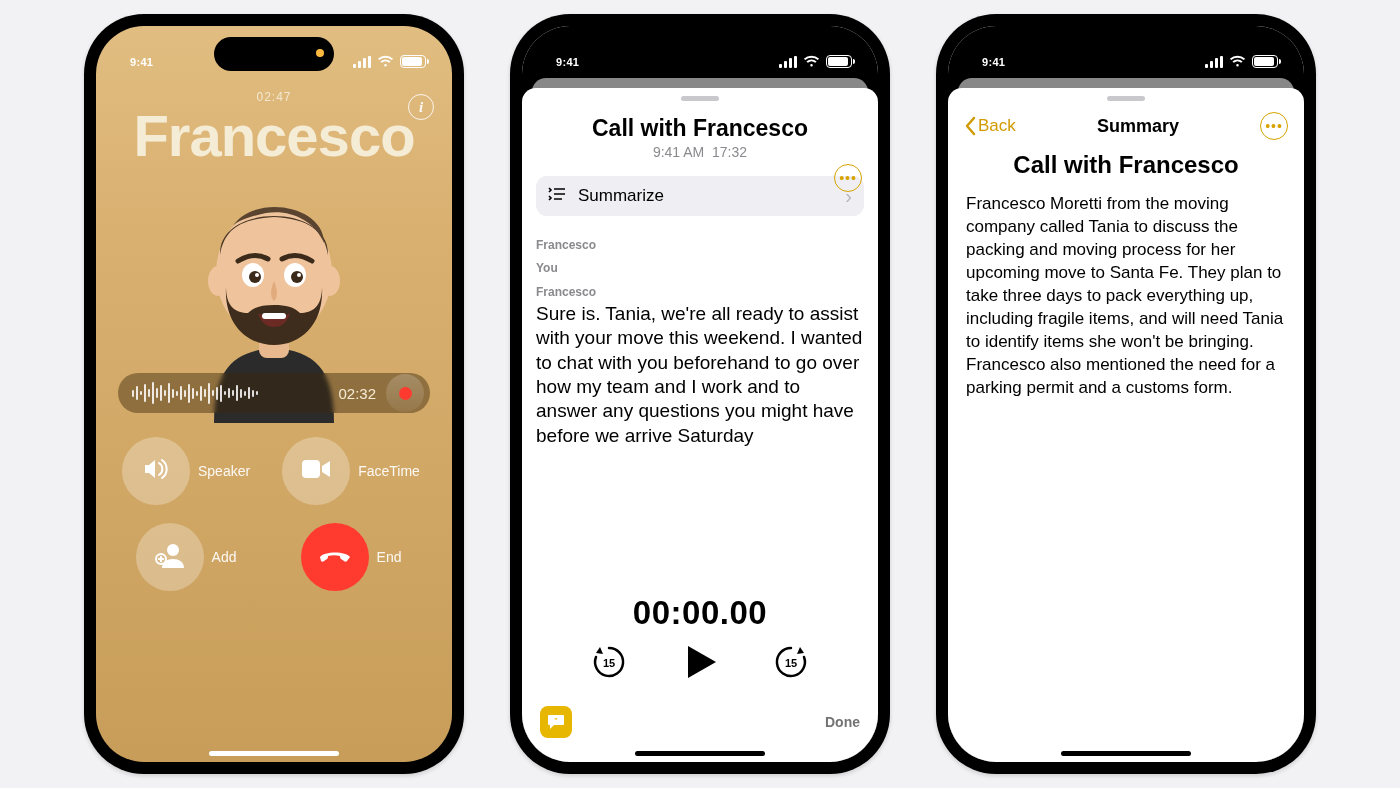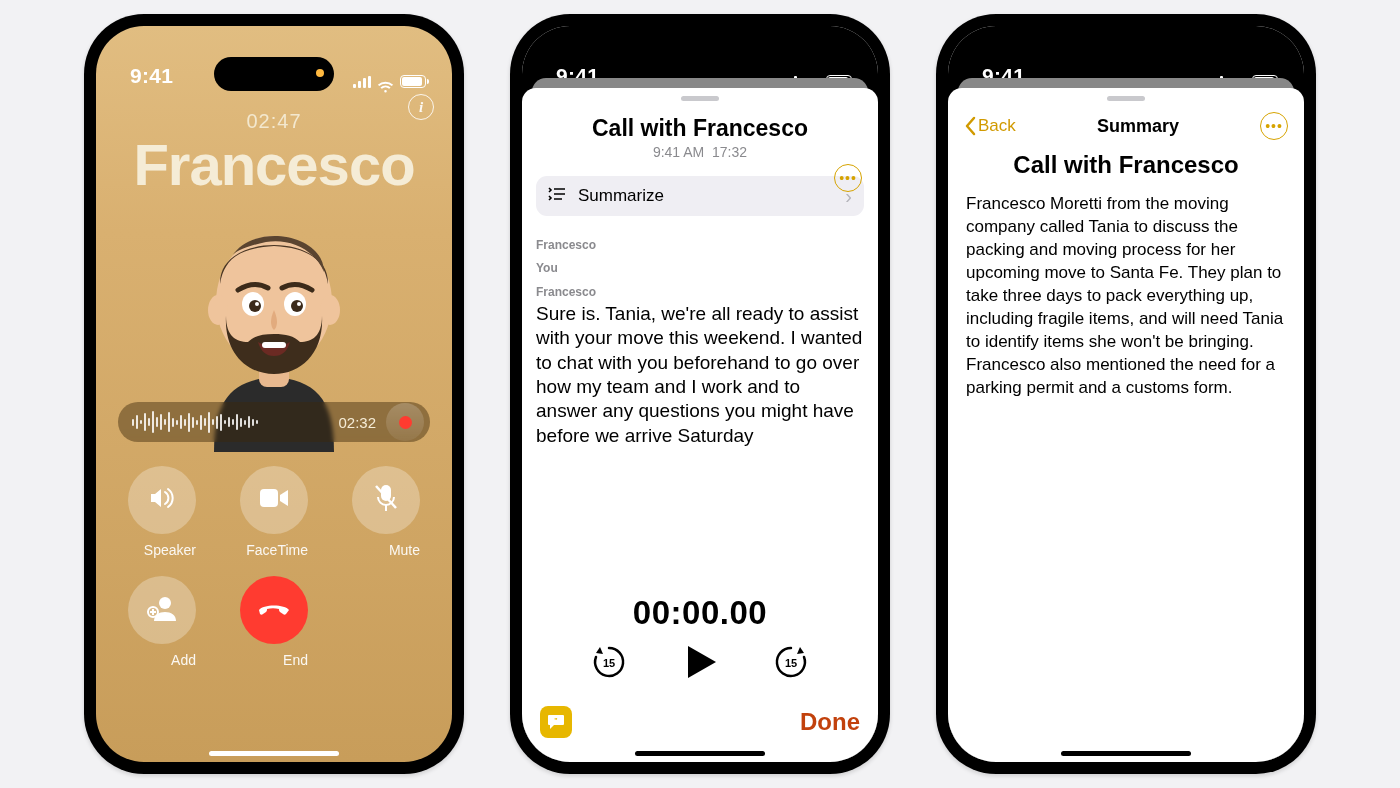--- a/index.html
+++ b/index.html
@@ -37,23 +37,22 @@
     background:#fff;
   }
   
   .status {
     position: relative;
     height: 42px;
     display:flex;
     align-items:flex-end;
     padding: 0 26px 0px 34px;
     font-weight:600;
-    font-size:21px;
+    font-size:11px;
     color:#fff;
-    margin-top:20px;
   }
   .status .time { flex:1; letter-spacing:.3px; }
   .status .right { display:flex; align-items:center; gap:6px; }
   .island {
     position:absolute;
     top:11px; left:50%; transform:translateX(-50%);
     width:120px; height:34px;
     background:#000; border-radius:20px;
   }
   .phone-call .island .dot {
@@ -66,37 +65,37 @@
   .sig span:nth-child(1){left:0;height:4px}
   .sig span:nth-child(2){left:5px;height:7px}
   .sig span:nth-child(3){left:10px;height:10px}
   .sig span:nth-child(4){left:15px;height:12px}
   .wifi{width:17px;height:13px}
   .batt{width:26px;height:13px;border:1.5px solid currentColor;border-radius:4px;position:relative;}
   .batt::after{content:"";position:absolute;right:-4px;top:3px;width:2px;height:5px;background:currentColor;border-radius:0 2px 2px 0;}
   .batt i{position:absolute;left:1px;top:1px;bottom:1px;width:20px;background:currentColor;border-radius:2px;}
   
   .phone-call .screen { background: linear-gradient(180deg,#e1bd81 0%,#d9b070 28%,#c89d5a 100%); }
-  .phone-call .call-time { text-align:center; color:#f3e8cf; font-size:20px; letter-spacing:1px; margin-top:22px; font-weight:500;}
+  .phone-call .call-time { text-align:center; color:#f3e8cf; font-size:12px; letter-spacing:1px; margin-top:22px; font-weight:500;}
   .phone-call .caller-name { text-align:center; color:#f5ecd6; font-size:58px; font-weight:700; letter-spacing:-1px; margin-top:-2px;}
   .info-icon{position:absolute;right:18px;top:68px;width:26px;height:26px;border:1.8px solid rgba(255,255,255,.85);border-radius:50%;display:flex;align-items:center;justify-content:center;color:rgba(255,255,255,.9);font-family:Georgia,serif;font-style:italic;font-size:15px;font-weight:600;}
   .memoji {
     width:220px;height:260px;margin:-6px auto 0;position:relative;display:flex;align-items:flex-start;justify-content:center;
   }
   .memoji svg{width:200px;height:260px}
   
   .rec-pill{margin:-50px 22px 0;height:40px;background:rgba(60,40,10,.45);backdrop-filter:blur(2px);border-radius:26px;display:flex;align-items:center;padding:0 6px 0 14px;gap:10px;position:relative;z-index:2}
   .wave{flex:1;height:22px;display:flex;align-items:center;gap:2px}
   .wave span{width:2px;background:rgba(255,255,255,.85);border-radius:1px}
   .rec-time{color:#f5ecd6;font-size:15px;font-weight:500}
   .rec-dot{width:38px;height:38px;border-radius:50%;background:linear-gradient(#fff3,#fff1);display:flex;align-items:center;justify-content:center}
   .rec-dot i{width:13px;height:13px;border-radius:50%;background:#ff3b30}
   
   .call-grid{margin:24px 26px 0;display:grid;grid-template-columns:repeat(3,1fr);row-gap:18px;column-gap:32px;justify-items:center}
-  .cbtn{display:flex;flex-direction:column;align-items:flex-end;gap:8px}
+  .cbtn{display:flex;flex-direction:row;align-items:center;gap:8px}
   .cbtn .circle{width:68px;height:68px;border-radius:50%;background:rgba(255,255,255,.28);display:flex;align-items:center;justify-content:center;color:#fff}
   .cbtn.end .circle{background:#ff3b30}
   .cbtn .lbl{color:rgba(255,255,255,.92);font-size:14px}
   .home-ind{position:absolute;bottom:6px;left:50%;transform:translateX(-50%);width:130px;height:5px;border-radius:3px;background:#fff}
   
   .dark-status .status{color:#fff}
   .sheet-stack{position:absolute;inset:0;background:#000}
   .sheet-stack .back-card{position:absolute;left:10px;right:10px;top:52px;height:40px;background:#888;border-radius:14px}
   .sheet{position:absolute;left:0;right:0;top:62px;bottom:0;background:#fff;border-radius:14px 14px 0 0;display:flex;flex-direction:column}
   .grabber{width:38px;height:5px;border-radius:3px;background:#c9c9cd;margin:8px auto 0}
@@ -111,21 +110,21 @@
   .transcript .line{margin-top:2px}
   .fade{position:absolute;left:0;right:0;height:36px;background:linear-gradient(180deg,rgba(255,255,255,0),#fff);bottom:206px}
   .player{padding:6px 0 2px}
   .player .tcode{text-align:center;font-size:33px;font-weight:700;letter-spacing:.5px}
   .pcontrols{margin-top:10px;display:flex;align-items:center;justify-content:center;gap:52px}
   .skip{width:38px;height:38px;position:relative}
   .skip svg{width:38px;height:38px}
   .play{width:40px;height:40px}
   .footer{display:flex;align-items:center;justify-content:space-between;padding:22px 18px 24px}
   .quote-btn{width:32px;height:32px;border-radius:8px;background:#e7b700;display:flex;align-items:center;justify-content:center;color:#fff;font-size:17px;font-weight:700}
-  .done{color:#c2410c;font-size:24px;font-weight:600}
+  .done{color:#737373;font-size:14px;font-weight:600}
   .p2 .home-ind, .p3 .home-ind{background:#000}
   
   .p3 .nav{display:flex;align-items:center;justify-content:space-between;padding:10px 16px 0;height:40px}
   .p3 .back{color:#d19a00;font-size:17px;display:flex;gap:2px}
   .p3 .navtitle{font-size:18px;font-weight:600}
   .p3 .more{width:28px;height:28px;border:1.8px solid #d6a300;border-radius:50%;display:flex;align-items:center;justify-content:center;color:#d6a300;font-size:14px;letter-spacing:1px}
   .p3 h1{font-size:24px;font-weight:700;text-align:center;margin-top:10px}
   .p3 .body{padding:14px 18px 0;font-size:17px;line-height:1.35}
 </style>
 </head>

